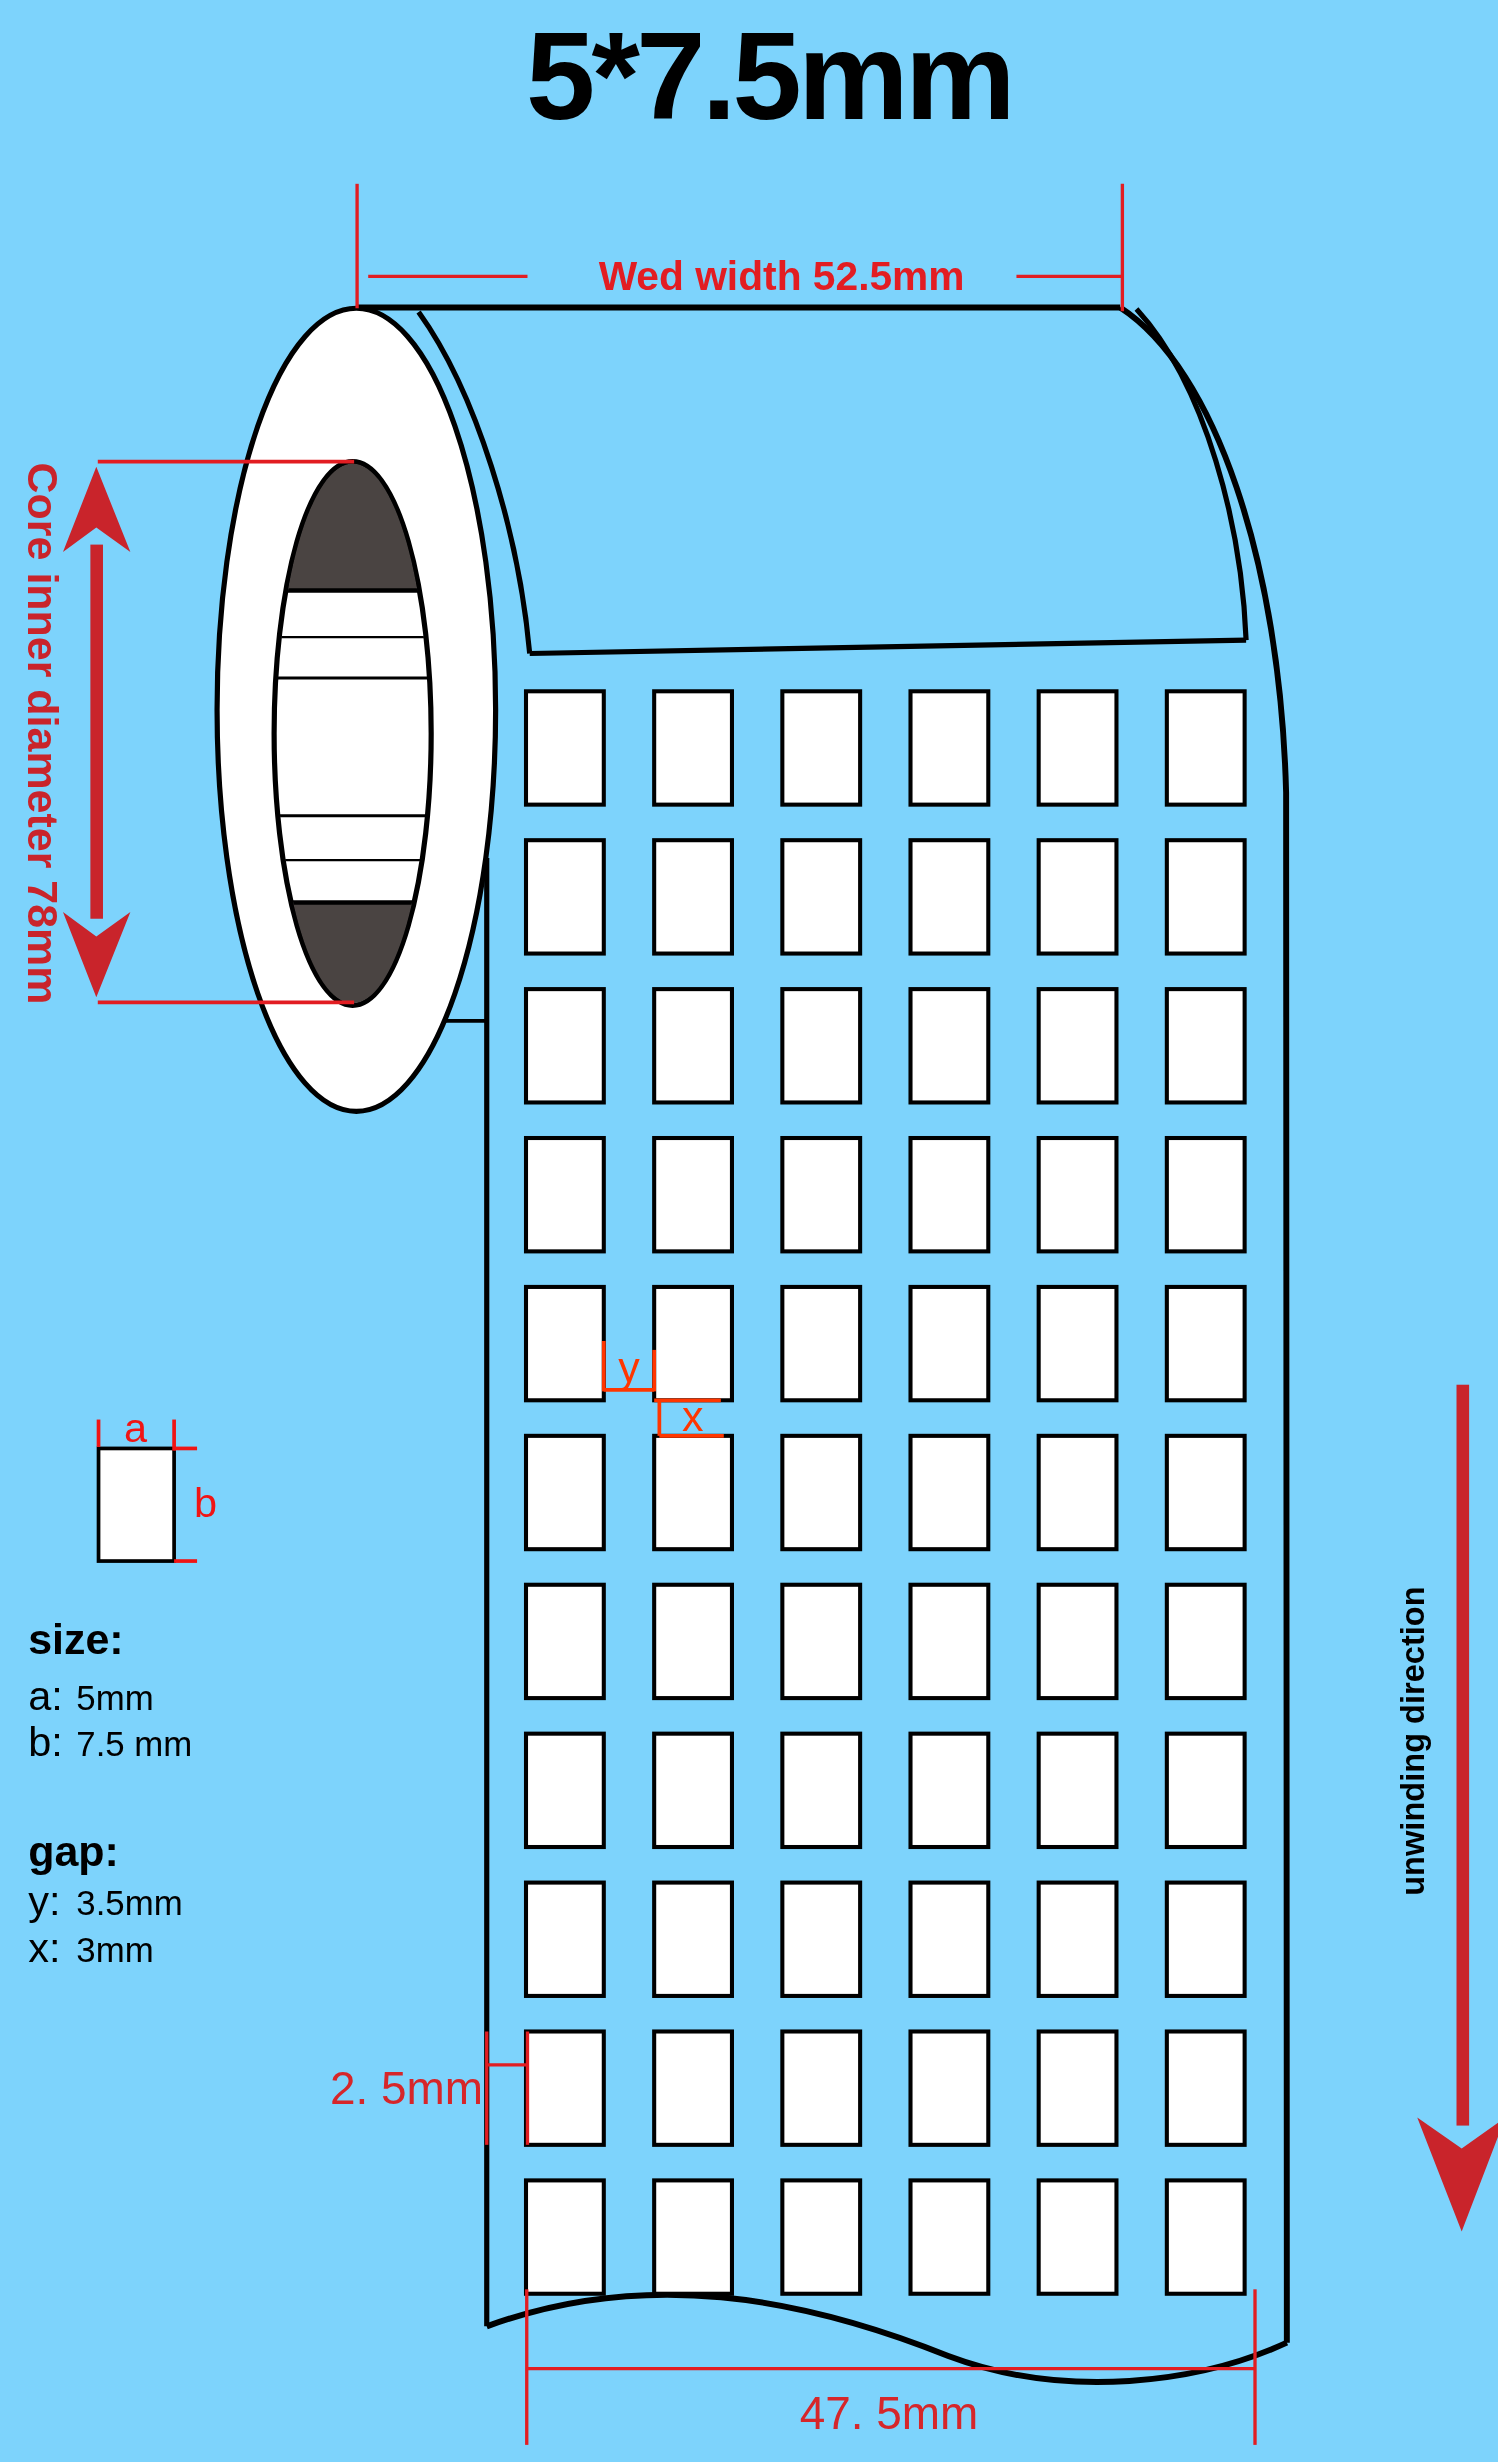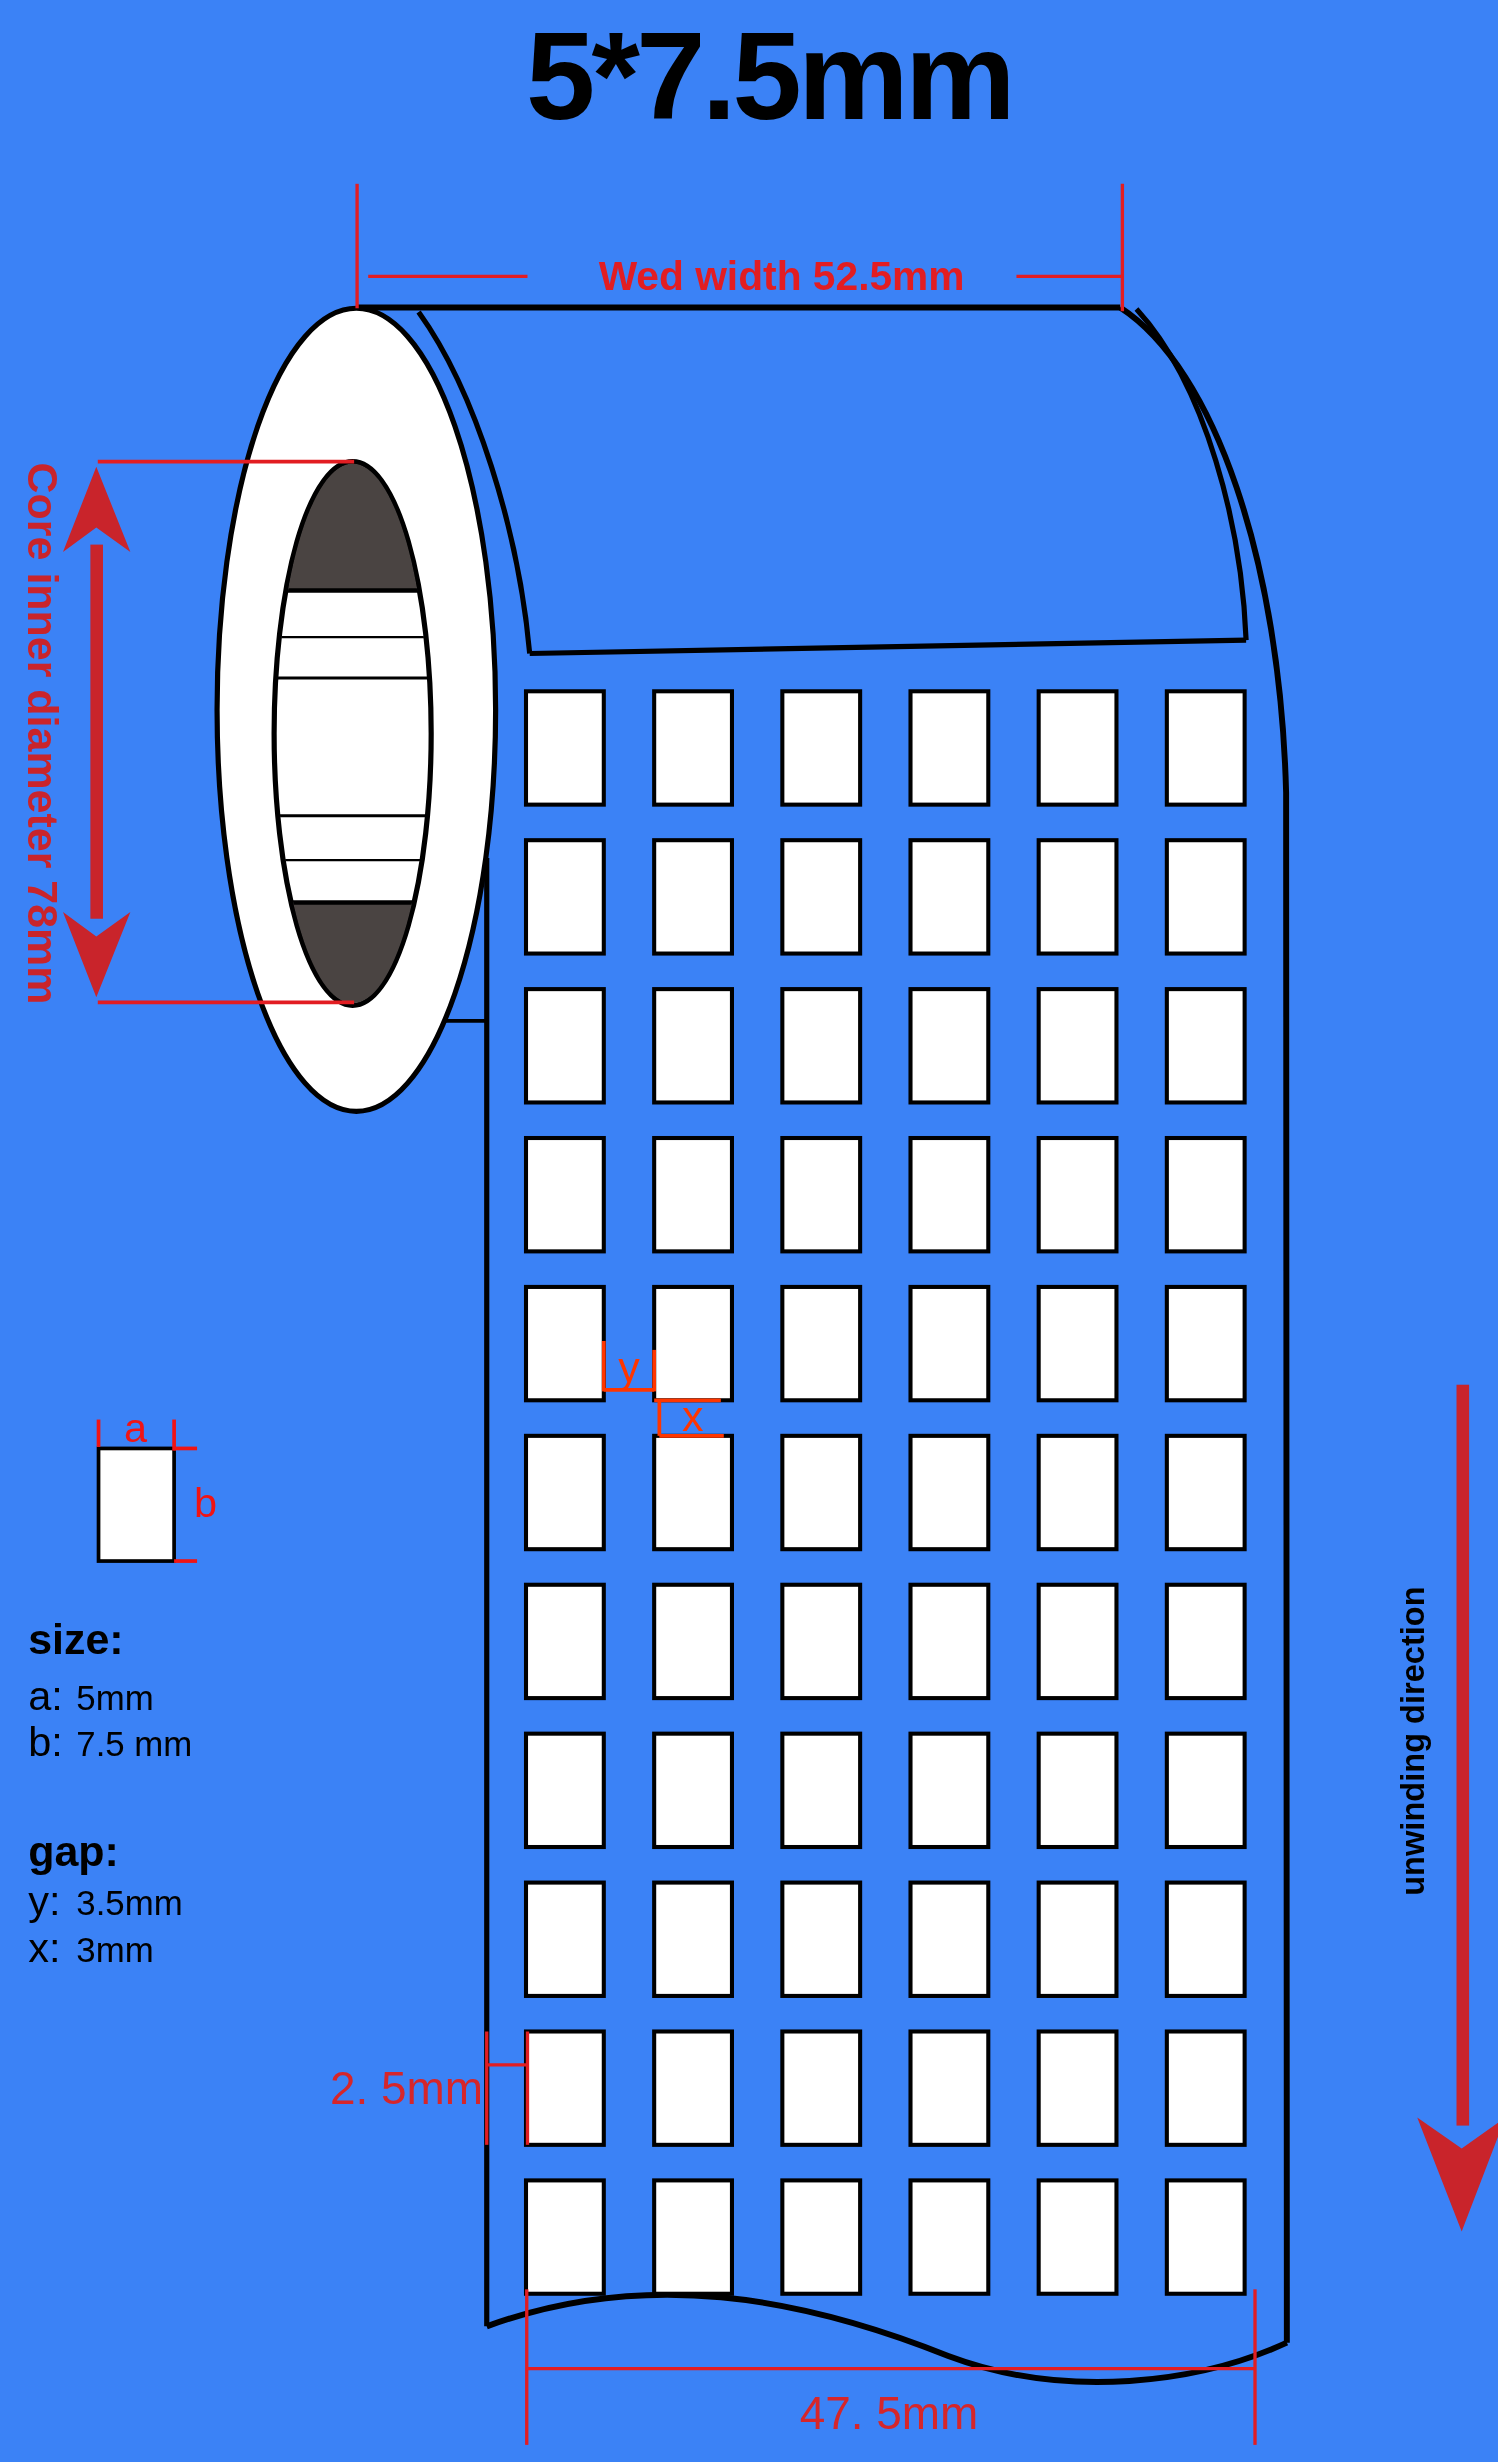--- a/index.html
+++ b/index.html
@@ -1,16 +1,16 @@
 <!DOCTYPE html>
 <html style="font-size:12px"><head>
 <meta charset="utf-8">
 <style>
   html,body{margin:0;padding:0;background:#ffffff;}
-  .stage{position:relative;width:1498px;height:2462px;background:#3b82f6;overflow:hidden;}
+  .stage{position:relative;width:1498px;height:2462px;background:#7dd3fc;overflow:hidden;}
   svg{display:block;font-family:"Liberation Sans",sans-serif;}
   .outline{fill:none;stroke:#000000;}
   .white-fill{fill:#ffffff;stroke:#000000;}
   text{font-family:"Liberation Sans",sans-serif;}
   .title-text{font-size:168px;font-weight:700;letter-spacing:-5px;fill:#000000;}
   .dim-red-text{font-size:55px;font-weight:700;}
   .plain-red-text{font-size:62px;font-weight:400;}
   .core-dim-text{font-size:58px;font-weight:700;}
   .unwind-text{font-size:44px;font-weight:700;fill:#000000;}
   .ab-glyph{font-size:56px;font-weight:400;}

